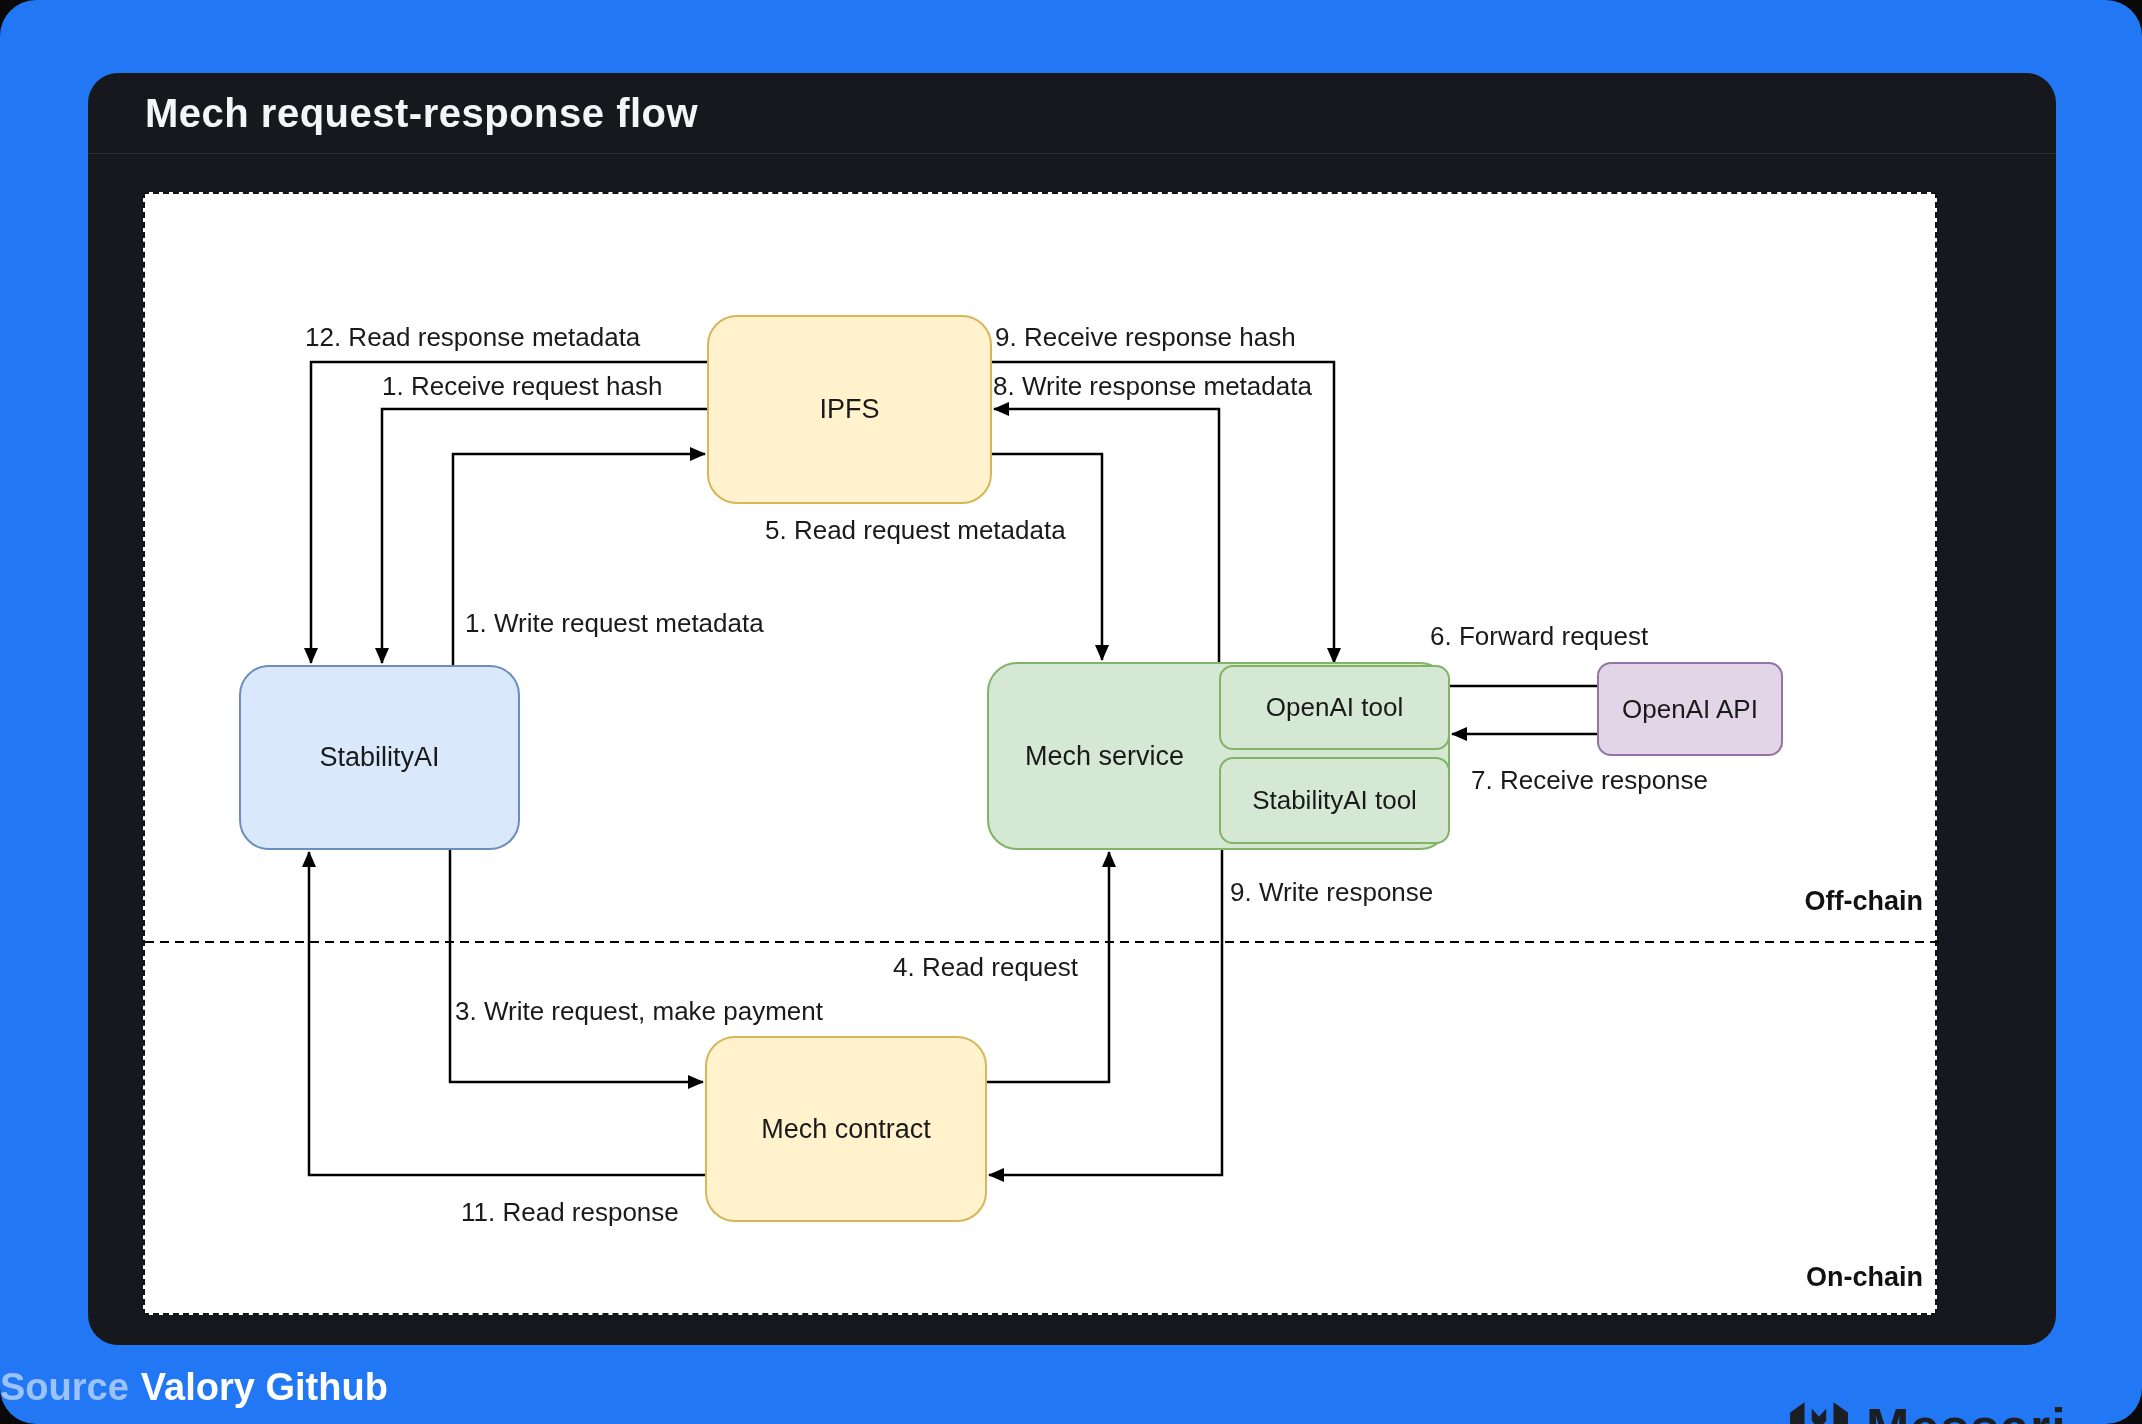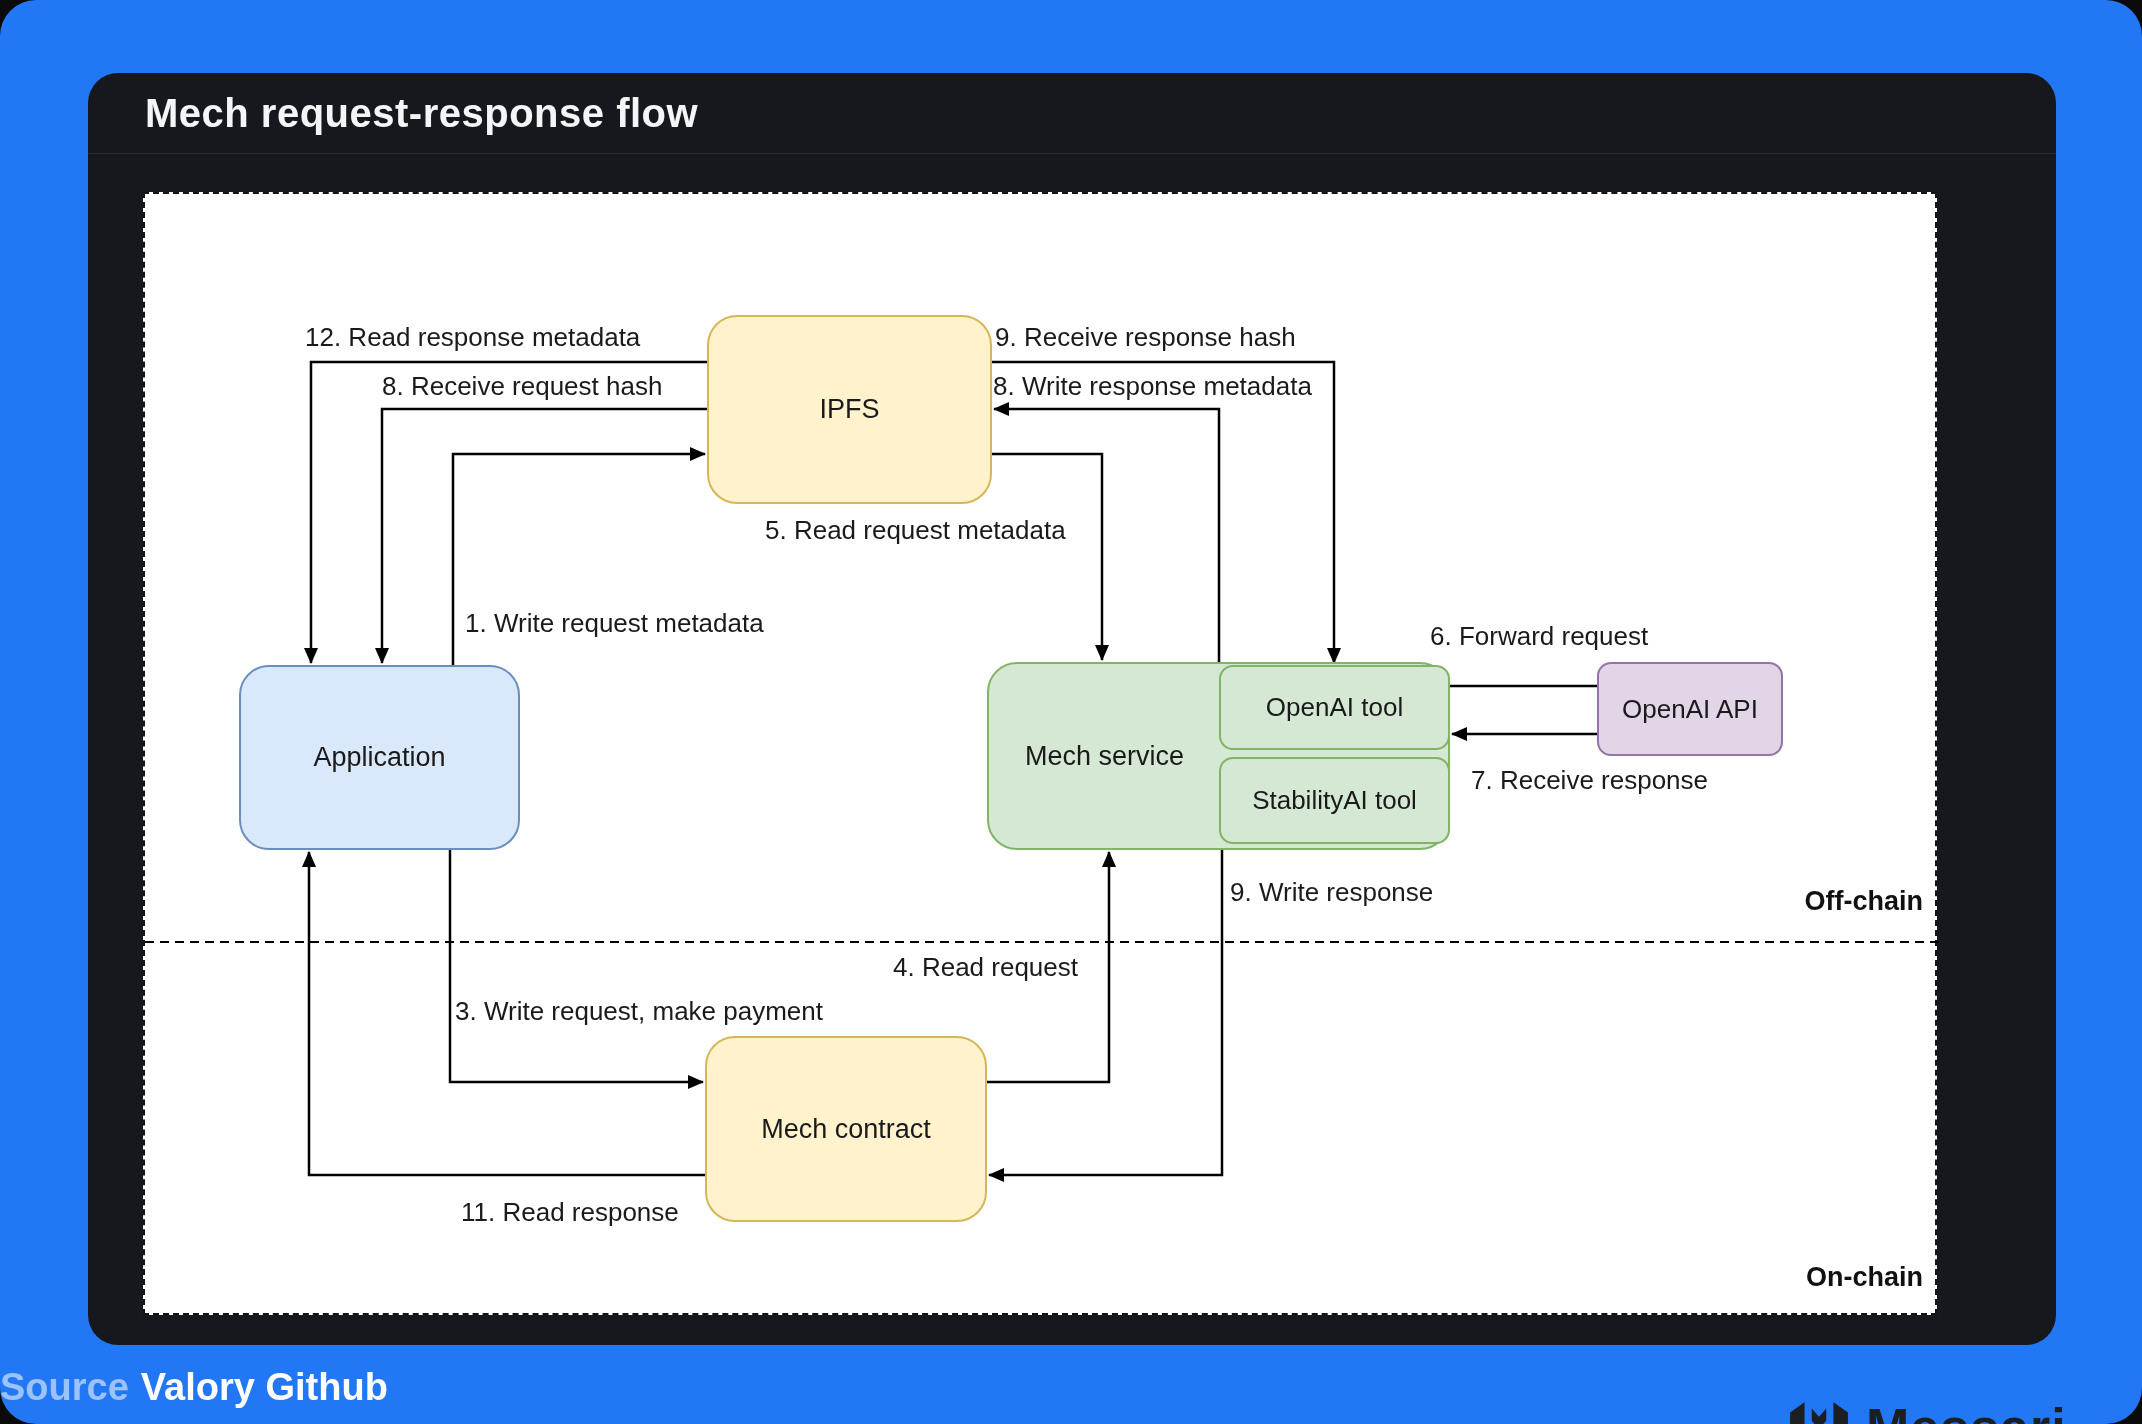--- a/index.html
+++ b/index.html
@@ -71,39 +71,39 @@
           <path d="M305,656 V888 H558" marker-end="url(#arr)"></path>
           <path d="M560,981 H164 V658" marker-end="url(#arr)"></path>
           <path d="M0,748 H1794" stroke-dasharray="9 6" stroke-width="2"></path>
         </g>
       </svg>
 
       <div class="node big yellow n-ipfs">
         <span>IPFS</span>
       </div>
       <div class="node big blue n-application">
-        <span>Application</span>
+        <span>StabilityAI</span>
       </div>
       <div class="node big green n-mech-service"></div>
       <div class="mech-label">Mech service</div>
       <div class="node small green n-openai-tool">
         <span>OpenAI tool</span>
       </div>
       <div class="node small green n-stability">
         <span>StabilityAI tool</span>
       </div>
       <div class="node small purple n-openai-api">
         <span>OpenAI API</span>
       </div>
       <div class="node big yellow n-mech-contract">
         <span>Mech contract</span>
       </div>
 
       <div class="elabel l-e12">12. Read response metadata</div>
-      <div class="elabel l-e2">8. Receive request hash</div>
+      <div class="elabel l-e2">1. Receive request hash</div>
       <div class="elabel l-e9">9. Receive response hash</div>
       <div class="elabel l-e8">8. Write response metadata</div>
       <div class="elabel l-e5">5. Read request metadata</div>
       <div class="elabel l-e1">1. Write request metadata</div>
       <div class="elabel l-e6">6. Forward request</div>
       <div class="elabel l-e7">7. Receive response</div>
       <div class="elabel l-e10">9. Write response</div>
       <div class="elabel l-e4">4. Read request</div>
       <div class="elabel l-e3">3. Write request, make payment</div>
       <div class="elabel l-e11">11. Read response</div>

